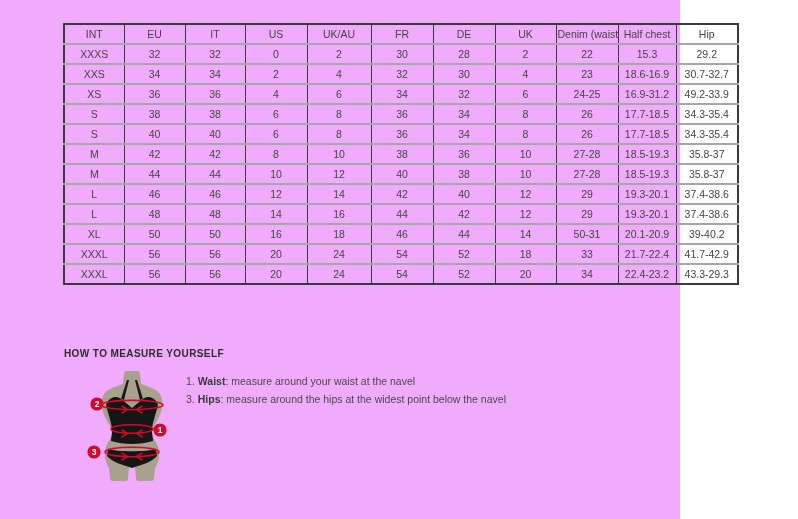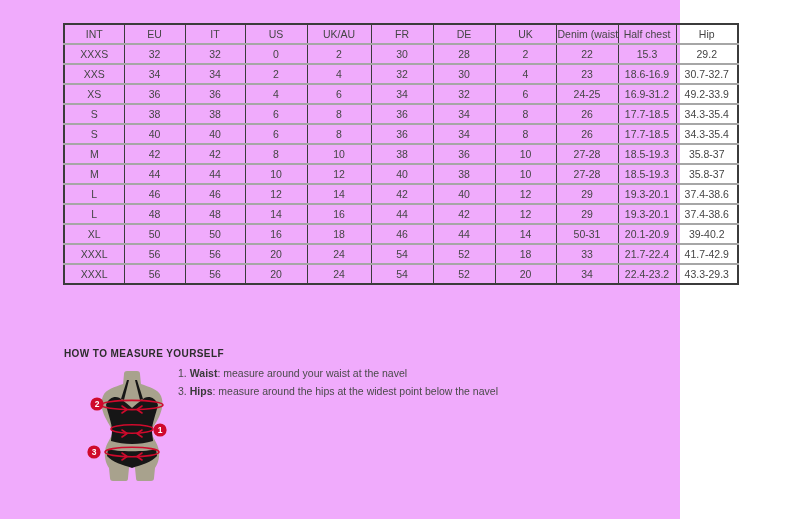--- a/index.html
+++ b/index.html
@@ -43,21 +43,21 @@
   table.size-chart th:last-child, table.size-chart td:last-child{border-right:none;}
 
   
   .measure-title{
     position:absolute;left:64px;top:348px;
     font-size:10px;font-weight:bold;color:#2d2d2d;
     letter-spacing:.4px;margin:0;
   }
   .steps{
     position:absolute;left:178px;top:368px;
-    margin:0;padding:0;list-style:none;
+    margin:8px;padding:0;list-style:none;
     font-size:10.5px;color:#4a4a4a;
   }
   .steps li{margin:0 0 6.5px 0;line-height:11px;}
   .steps .num{margin-right:3px;}
   .steps b{color:#3a3a3a;}
 
   .figure{position:absolute;left:78px;top:368px;width:117px;height:127px;}
   .figure svg{display:block;width:117px;height:127px;}
 </style>
 </head>

